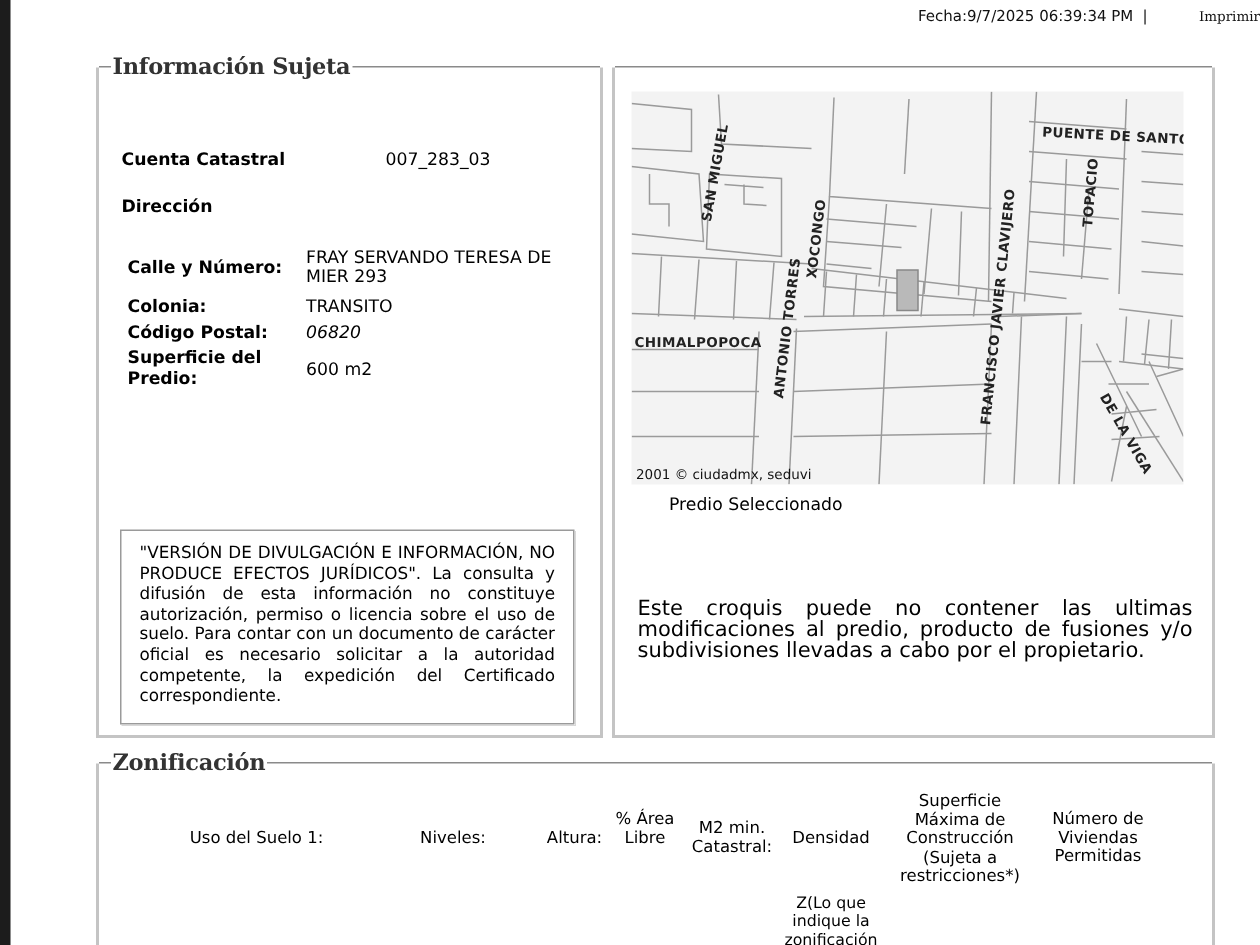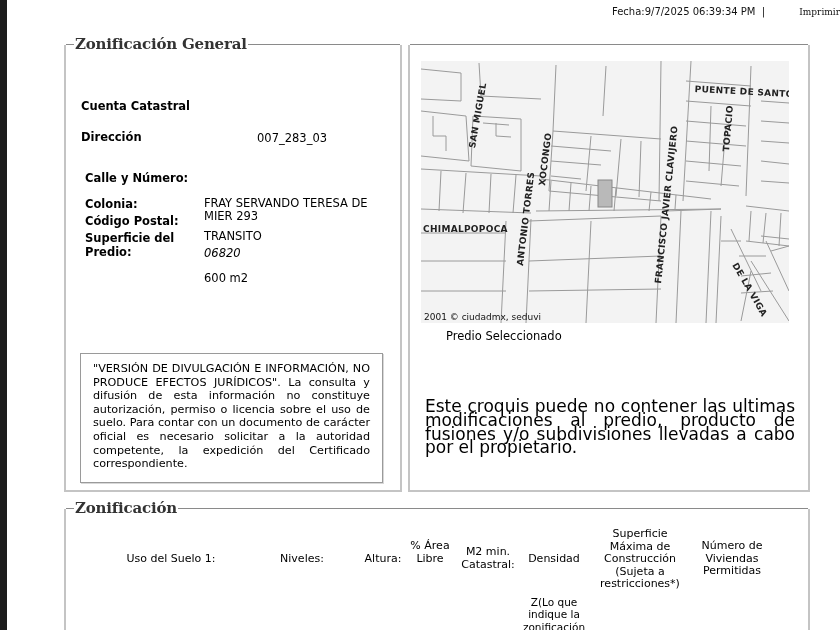--- a/index.html
+++ b/index.html
@@ -29,42 +29,42 @@
   .fs-legend .title {
     font-family: "DejaVu Serif", serif; font-weight: bold; font-size: 15px; color: #333;
     padding: 0 1px; letter-spacing: -0.2px;
   }
   .fs-left { left: 64px; top: 45px; width: 338px; height: 447px; }
   .fs-right { left: 408px; top: 45px; width: 402px; height: 447px; }
   .fs-zon { left: 64px; top: 509px; width: 746px; height: 140px; }
   .fs-zon.noedge { border-bottom: none; }
 
   .lbl { font-weight: bold; font-size: 11.5px; }
-  .val { font-size: 11.5px; margin-top: 32px; }
+  .val { font-size: 11.5px; }
   .abs { position: absolute; }
 
   .disclaimer {
     position: absolute; left: 80px; top: 353px; width: 303px; height: 130px;
     border: 1px solid #9a9a9a; box-shadow: 1px 1px 0 #d8d8d8; box-sizing: border-box;
     padding: 8px 12px 0 12px; font-size: 11.2px; line-height: 13.6px; text-align: justify;
   }
 
   .map {
     position: absolute; left: 421px; top: 61px; width: 368px; height: 262px;
     background: #f3f3f3; overflow: hidden;
   }
   .map svg { position: absolute; left: 0; top: 0; }
   .map-label {
     position: absolute; font-size: 9px; font-weight: bold; color: #222; letter-spacing: 0.3px;
     white-space: nowrap; transform-origin: 0 0;
   }
   .map-copy { position: absolute; left: 3px; bottom: 1px; font-size: 9px; color: #111; }
   .map-caption { position: absolute; left: 446px; top: 329px; font-size: 11.5px; }
   .croquis {
-    position: absolute; left: 425px; top: 400px; width: 370px; font-size: 17px; line-height: 13.8px;
+    position: absolute; left: 425px; top: 400px; width: 370px; font-size: 14px; line-height: 13.8px;
     text-align: justify;
   }
 
   .th {
     position: absolute; font-weight: normal; font-size: 11px; line-height: 12.6px; text-align: center;
   }
   .td { position: absolute; font-size: 10.5px; line-height: 12.4px; text-align: center; }
 </style>
 </head>
 <body>
@@ -73,21 +73,21 @@
 
 <div class="topbar">
   <span>Fecha:9/7/2025 06:39:34 PM</span>
   <span class="sep">|</span>
   <span class="link">Imprimir</span>
 </div>
 
 <div class="fs fs-left">
   <div class="fs-legend">
     <span class="line-l"></span>
-    <span class="title">Zonificación General</span>
+    <span class="title">Información Sujeta</span>
     <span class="line-r"></span>
   </div>
 </div>
 
 <span class="abs lbl" style="left:81px; top:99px;">Cuenta Catastral</span>
 <span class="abs val" style="left:257px; top:99px;">007_283_03</span>
 <span class="abs lbl" style="left:81px; top:130px;text-align:right;">Dirección</span>
 
 <div>
   <span class="abs lbl" style="left:85px; top:171px;">Calle y Número:</span>

